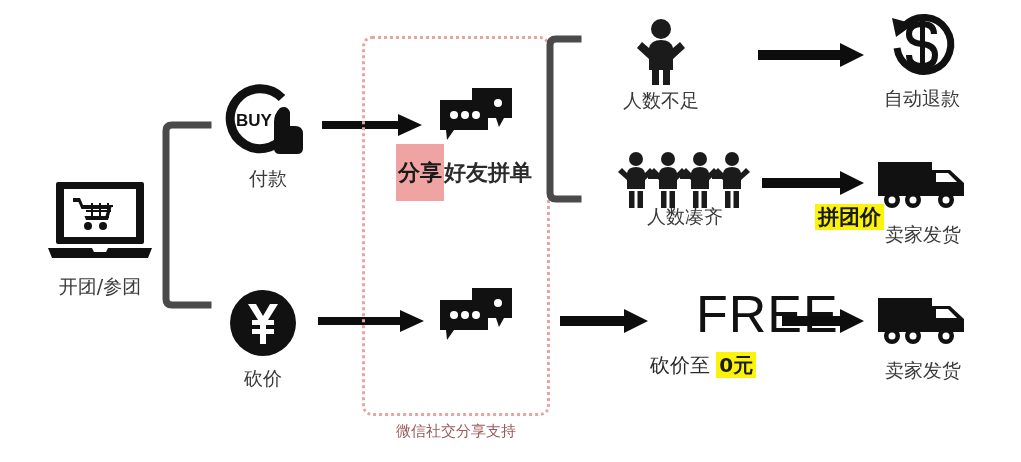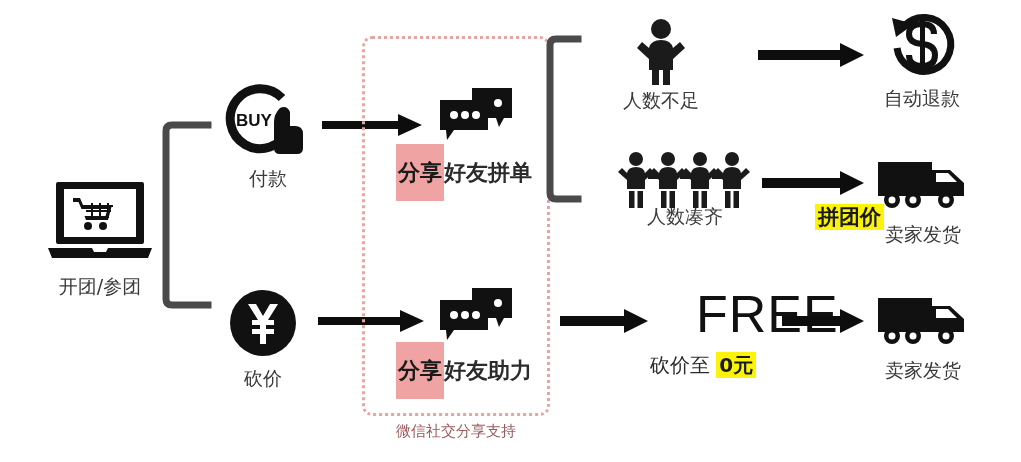--- a/index.html
+++ b/index.html
@@ -214,23 +214,20 @@
     <div class="icon-wrap" style="left:0; top:0; width:82px; height:62px;">
       <svg width="82" height="62" viewBox="0 0 82 62">
         <path d="M38 2 h40 v30 h-8 l-5 9 l-3 -9 h-24 z" fill="#111"></path>
         <circle cx="64" cy="17" r="4" fill="#fff"></circle>
         <path d="M6 14 h48 v30 h-34 l-7 10 l-1 -10 h-6 z" fill="#111"></path>
         <circle cx="20" cy="29" r="4" fill="#fff"></circle>
         <circle cx="31" cy="29" r="4" fill="#fff"></circle>
         <circle cx="42" cy="29" r="4" fill="#fff"></circle>
       </svg>
     </div>
-  </div>
-  <div class="share-label" style="left:396px; top:356px;">
-    <span class="hl-pink">分享</span><span class="plain">好友助力</span>
   </div>
 
   <div class="arrow" style="left:544px; top:34px;">
     <svg width="40" height="170" viewBox="0 0 40 170">
       <path d="M34 5 H12 Q6 5 6 11 V159 Q6 165 12 165 H34" fill="none" stroke="#4a4a4a" stroke-width="7" stroke-linecap="square"></path>
     </svg>
   </div>
 
   <div class="node" style="left:630px; top:18px;">
     <div class="icon-wrap" style="left:0; top:0; width:62px; height:68px;">

